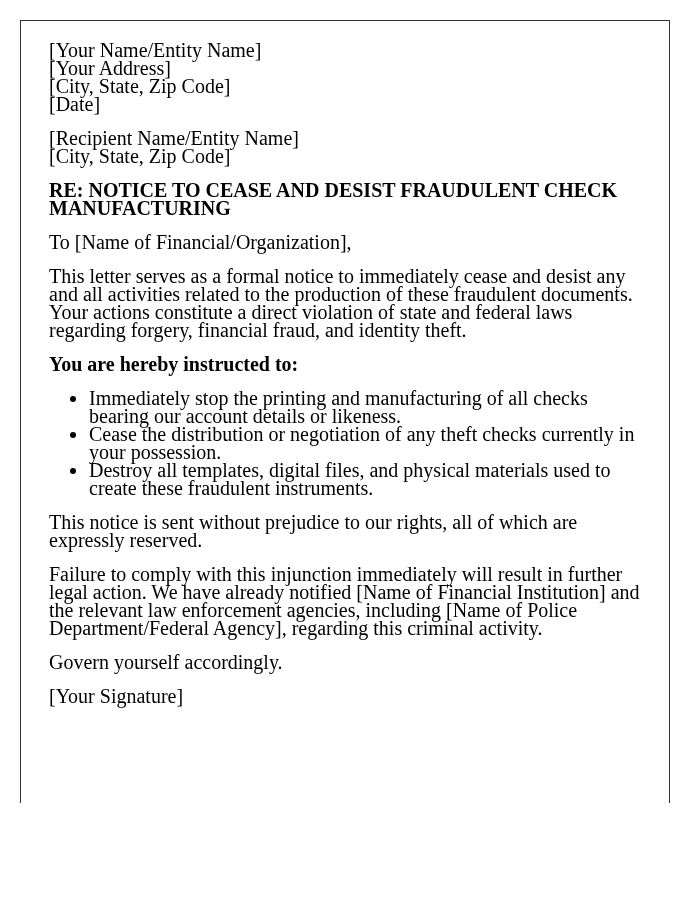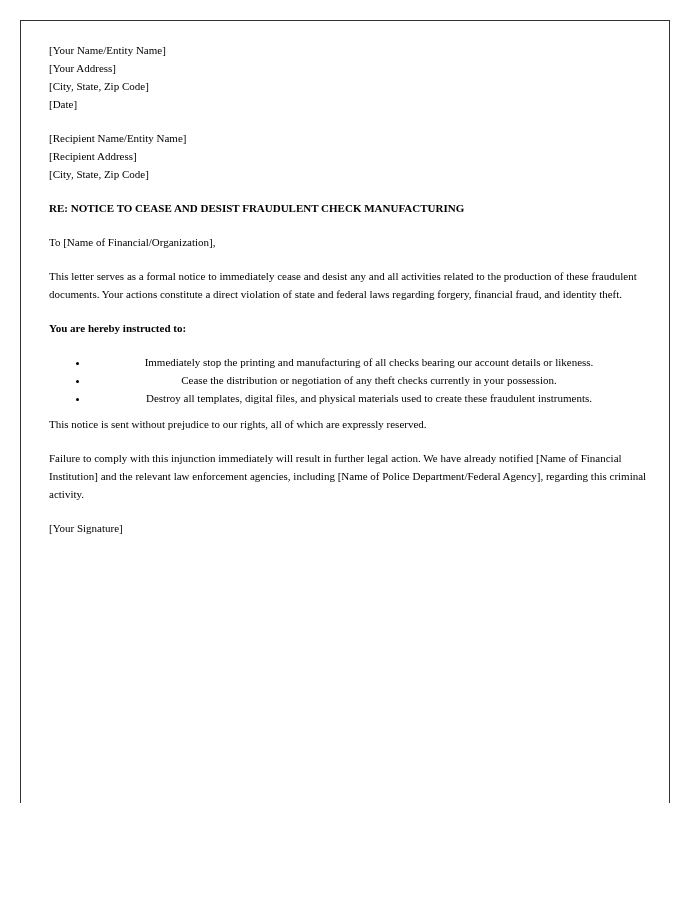--- a/index.html
+++ b/index.html
@@ -13,69 +13,68 @@
     .page {
       position: absolute;
       left: 20px;
       top: 20px;
       width: 600px;
       height: 742px;
       padding: 20px 20px 20px 28px;
       border: 1px solid #333333;
       border-bottom: none;
       font-family: "Liberation Serif", "DejaVu Serif", serif;
-      font-size: 11px;
+      font-size: 20px;
       line-height: 18px;
       color: #000000;
       overflow: hidden;
       box-sizing: content-box;
     }
     .block { margin: 0 0 16px 0; }
     .addr-line { display: block; }
     .subject { font-weight: bold; margin: 0 0 16px 0; }
     p { margin: 0 0 16px 0; }
     .instr { font-weight: bold; margin: 0 0 16px 0; }
     ul {
-      margin: 0 0 8px 0;
+      margin: 0 0 16px 0;
       padding-left: 40px;
-      text-align: center;
     }
     ul li { margin: 0; }
   </style>
 </head>
 <body>
 
 <div class="page">
 
   <div class="block">
     <span class="addr-line">[Your Name/Entity Name]</span>
     <span class="addr-line">[Your Address]</span>
     <span class="addr-line">[City, State, Zip Code]</span>
     <span class="addr-line">[Date]</span>
   </div>
 
   <div class="block">
     <span class="addr-line">[Recipient Name/Entity Name]</span>
-    <span class="addr-line">[Recipient Address]</span>
     <span class="addr-line">[City, State, Zip Code]</span>
   </div>
 
   <div class="subject">RE: NOTICE TO CEASE AND DESIST FRAUDULENT CHECK MANUFACTURING</div>
 
   <p>To [Name of Financial/Organization],</p>
 
   <p>This letter serves as a formal notice to immediately cease and desist any and all activities related to the production of these fraudulent documents. Your actions constitute a direct violation of state and federal laws regarding forgery, financial fraud, and identity theft.</p>
 
   <div class="instr">You are hereby instructed to:</div>
 
   <ul>
     <li>Immediately stop the printing and manufacturing of all checks bearing our account details or likeness.</li>
     <li>Cease the distribution or negotiation of any theft checks currently in your possession.</li>
     <li>Destroy all templates, digital files, and physical materials used to create these fraudulent instruments.</li>
   </ul>
 
   <p>This notice is sent without prejudice to our rights, all of which are expressly reserved.</p>
   <p>Failure to comply with this injunction immediately will result in further legal action. We have already notified [Name of Financial Institution] and the relevant law enforcement agencies, including [Name of Police Department/Federal Agency], regarding this criminal activity.</p>
+  <p>Govern yourself accordingly.</p>
 
 
   <p>[Your Signature]</p>
 
 </div>
 
 </body></html>

